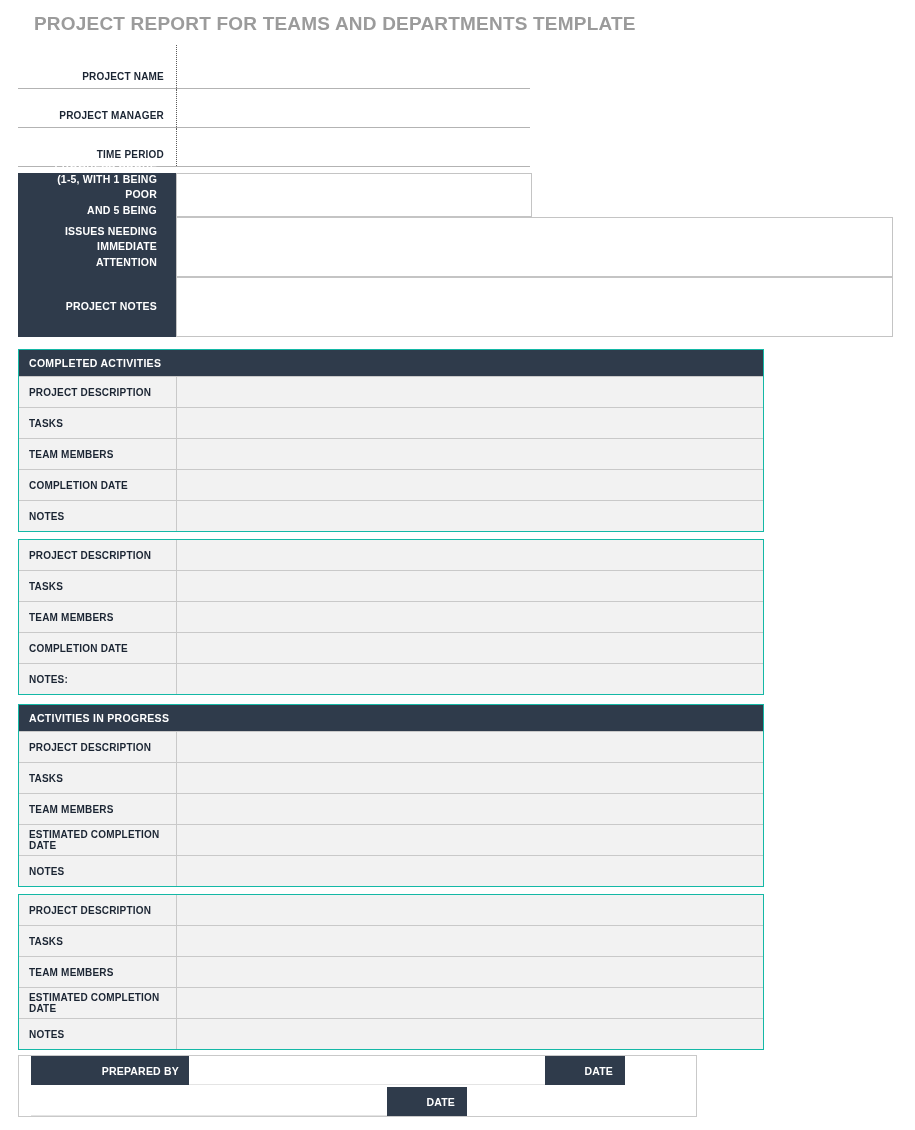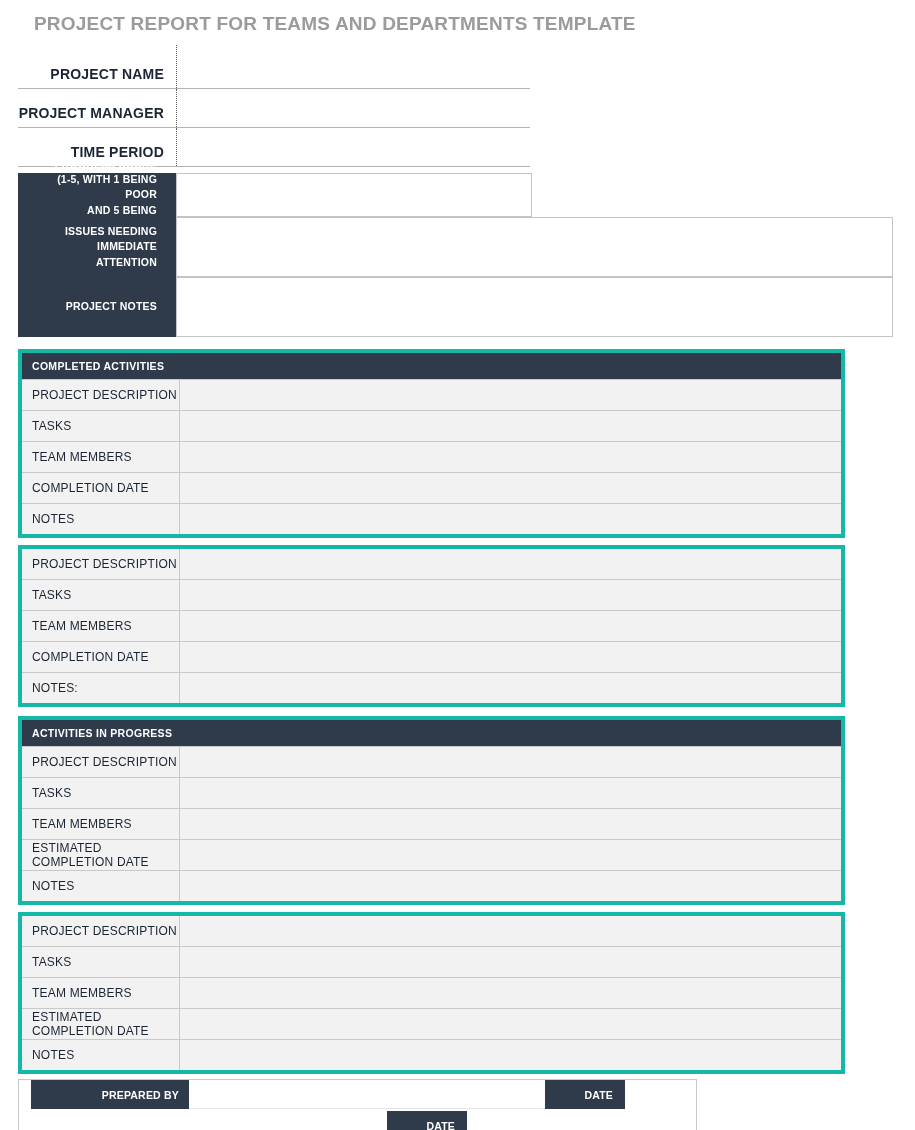--- a/index.html
+++ b/index.html
@@ -33,21 +33,21 @@
     height: 38px;
   }
   .form-row.first { height: 43px; }
   .form-label {
     width: 158px;
     box-sizing: border-box;
     display: flex;
     align-items: flex-end;
     justify-content: flex-end;
     padding: 0 12px 6px 0;
-    font-size: 14px;
+    font-size: 10px;
     font-weight: bold;
     color: #1b2533;
     letter-spacing: 0.2px;
   }
   .form-field {
     flex: 1;
     border-left: 1px dotted #5a5a5a;
     font-size: 11px;
     color: #1b2533;
     padding: 2px 6px;
@@ -79,22 +79,22 @@
     color: #1b2533;
     padding: 4px 8px;
   }
   .summary-value.narrow { width: 356px; }
   .summary-value.wide { flex: 1; }
   .h-progress { height: 44px; }
   .h-issues   { height: 60px; }
   .h-notes    { height: 60px; }
   
   .data-table {
-    border: 4px solid #14b8a6;
-    width: 827px;
+    border: 1px solid #14b8a6;
+    width: 746px;
     box-sizing: border-box;
     background: #f2f2f2;
   }
   .mt12 { margin-top: 12px; }
   .mt7  { margin-top: 7px; }
   .mt9  { margin-top: 9px; }
   .table-header {
     background: #2f3b4b;
     color: #ffffff;
     height: 26px;
@@ -111,22 +111,22 @@
     background: #f2f2f2;
   }
   .t-row + .t-row, .table-header + .t-row { border-top: 1px solid #c9c9c9; }
   .t-label {
     width: 158px;
     box-sizing: border-box;
     border-right: 1px solid #c9c9c9;
     display: flex;
     align-items: center;
     padding-left: 10px;
-    font-size: 12px;
-    font-weight: normal;
+    font-size: 10px;
+    font-weight: bold;
     color: #1b2533;
     letter-spacing: 0.2px;
   }
   .t-value {
     flex: 1;
     font-size: 11px;
     color: #1b2533;
     padding: 2px 8px;
   }
   

